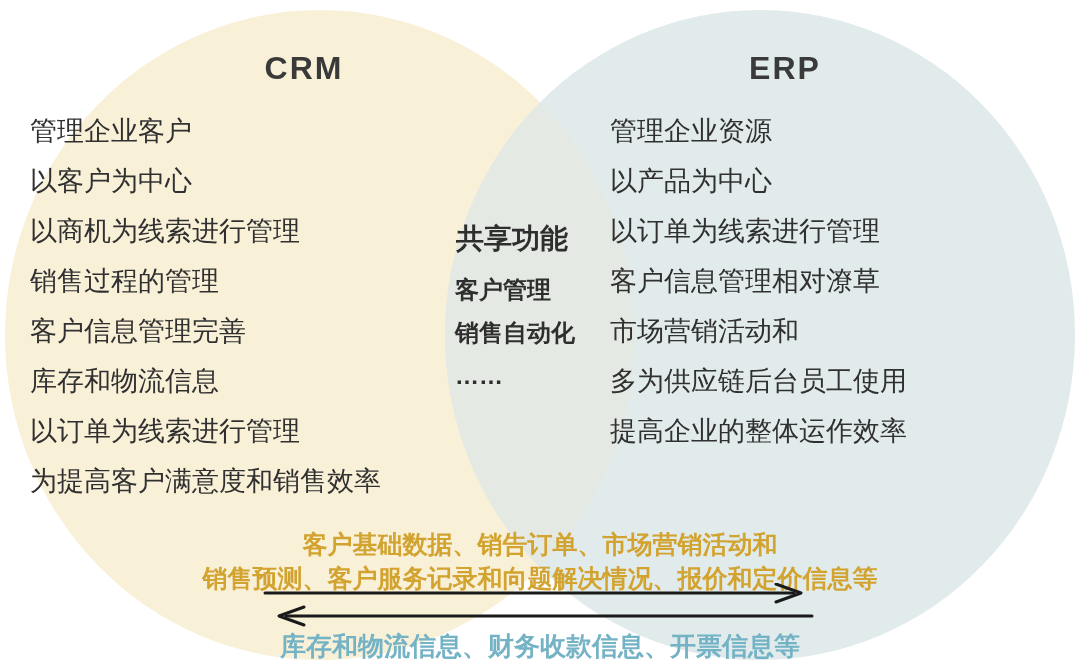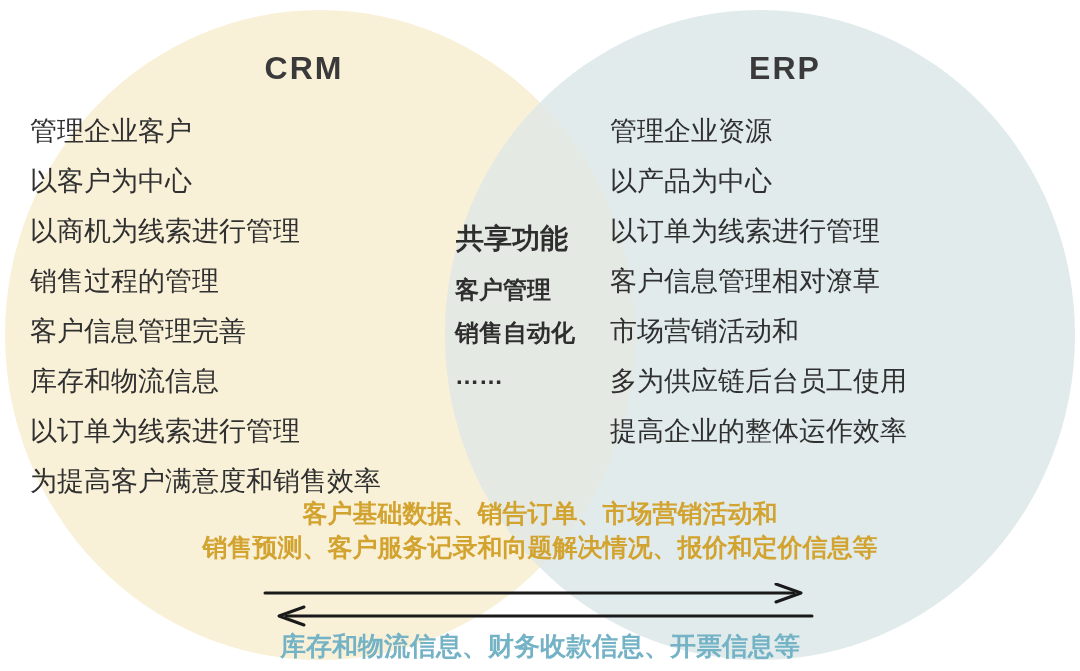--- a/index.html
+++ b/index.html
@@ -27,21 +27,21 @@
   }
   .col-crm{left:30px;width:580px;}
   .col-erp{left:610px;width:370px;}
   .shared-title{
     position:absolute;left:456px;top:220px;width:200px;text-align:left;
     font-size:28px;font-weight:700;color:#2e2e2e;
   }
   .col-shared{left:455px;width:200px;top:268px;}
   .col-shared .item{height:43px;line-height:43px;font-size:24px;font-weight:700;color:#2e2e2e;}
   .flow-down{
-    position:absolute;left:90px;top:496px;width:900px;text-align:center;
+    position:absolute;left:90px;top:527px;width:900px;text-align:center;
     font-size:25px;font-weight:700;line-height:34px;color:var(--flow-down-text,#d2a32f);
   }
   .arrows{position:absolute;left:260px;top:583px;}
   .flow-up{
     position:absolute;left:90px;top:629px;width:900px;text-align:center;
     font-size:26px;font-weight:700;color:var(--flow-up-text,#74b2c5);
   }
 </style>
 </head>
 <body>

